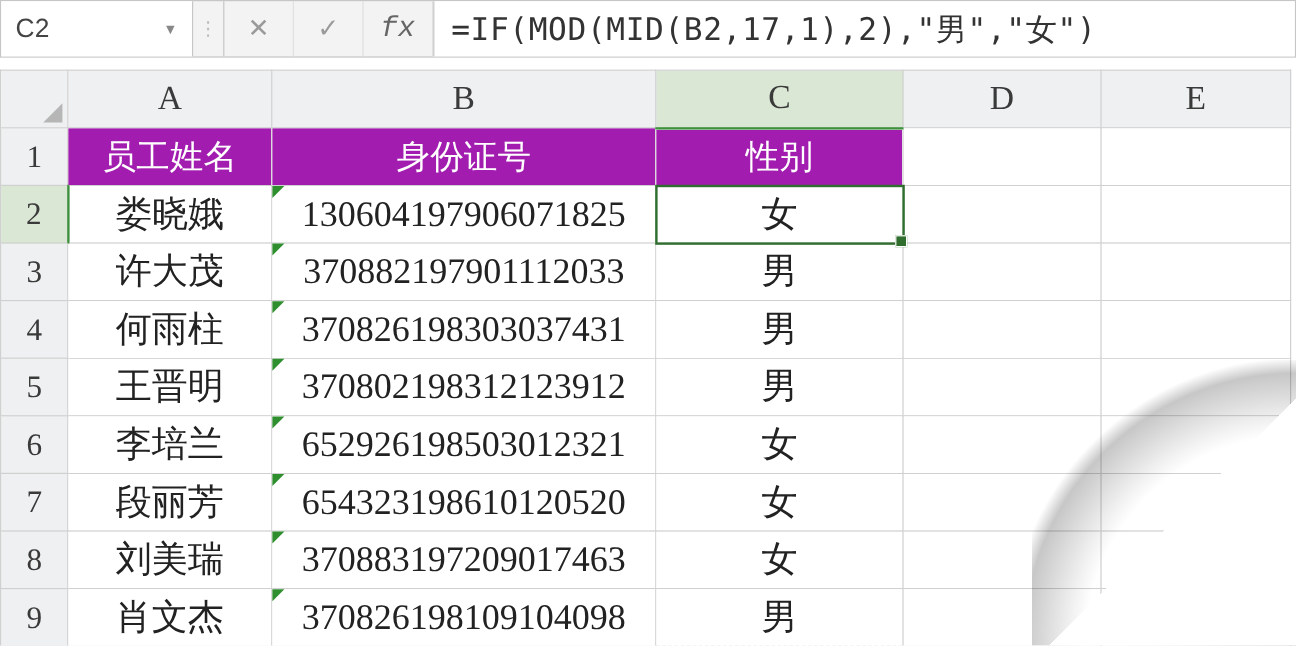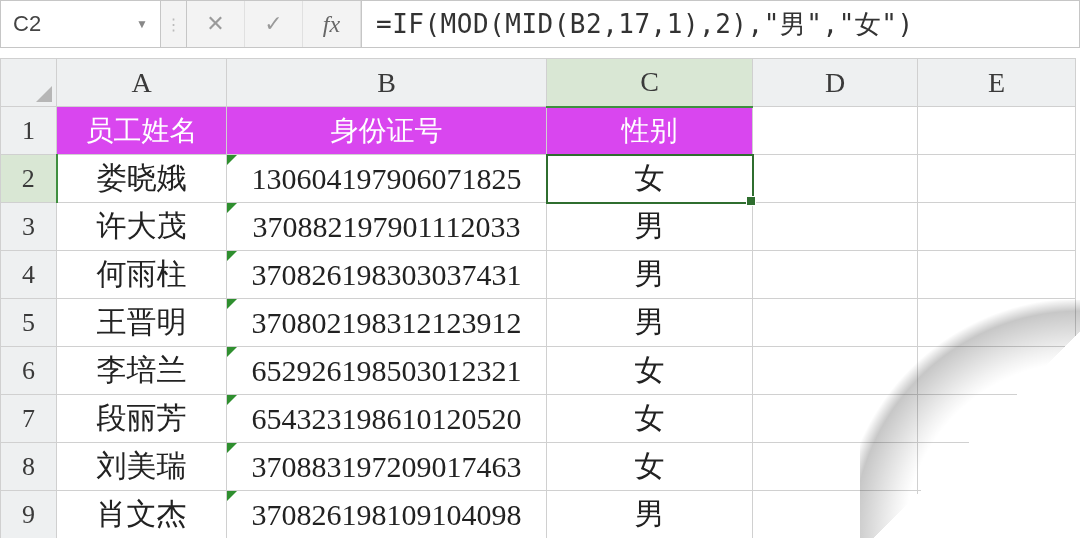--- a/index.html
+++ b/index.html
@@ -46,21 +46,21 @@
   }
   .fb-btn {
     width: 58px;
     display: flex;
     align-items: center;
     justify-content: center;
     color: #9a9a9a;
     font-size: 22px;
     border-right: 1px solid #e0e0e0;
   }
-  .fb-btn.fx { font-style: italic; font-family: Liberation Serif, serif; color:#666; font-size:24px;}
+  .fb-btn.fx { font-style: italic; font-family: Liberation Mono, monospace; color:#666; font-size:24px;}
   .formula-input {
     flex: 1;
     background: #fff;
     border-left: 1px solid #c6c6c6;
     display: flex;
     align-items: center;
     padding: 0 14px;
     font-family: "SimSun","NSimSun",monospace;
     font-size: 26px;
     color: #333;
@@ -137,21 +137,21 @@
     font-family: "SimSun","NSimSun",serif;
     font-size: 30px;
     color: #222;
     background:#fff;
     position: relative;
   }
   td.green-border {
     border: 1px solid #6fa55a;
   }
   td.hdr {
-    background: #d946ef;
+    background: #a21caf;
     color: #fff;
     font-size: 28px;
     border: 1px solid #6fa55a;
   }
   
   td.txtnum::before {
     content:"";
     position:absolute;
     left:0;top:0;
     width:0;height:0;

